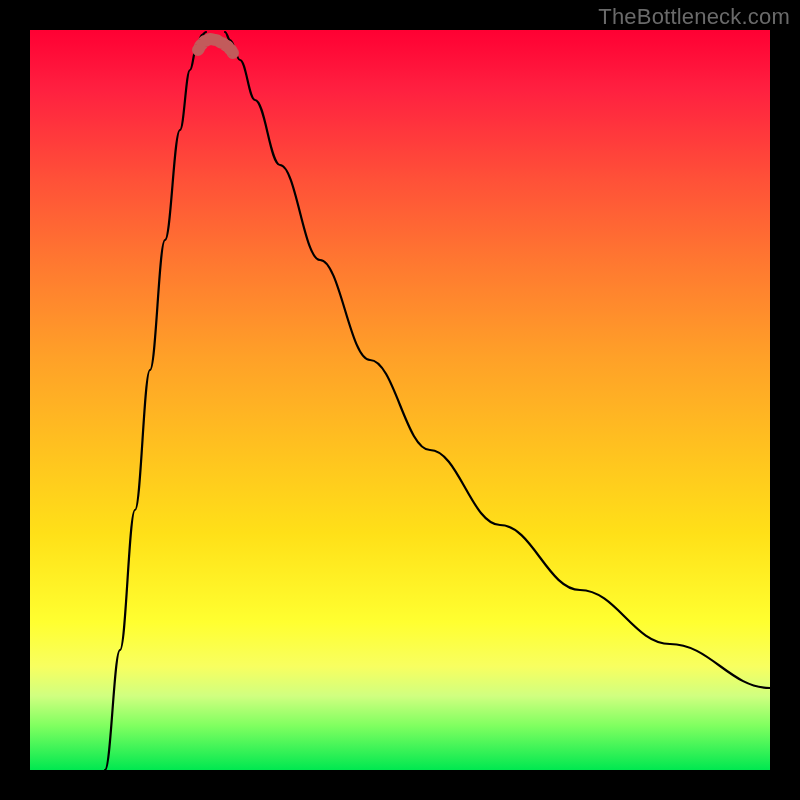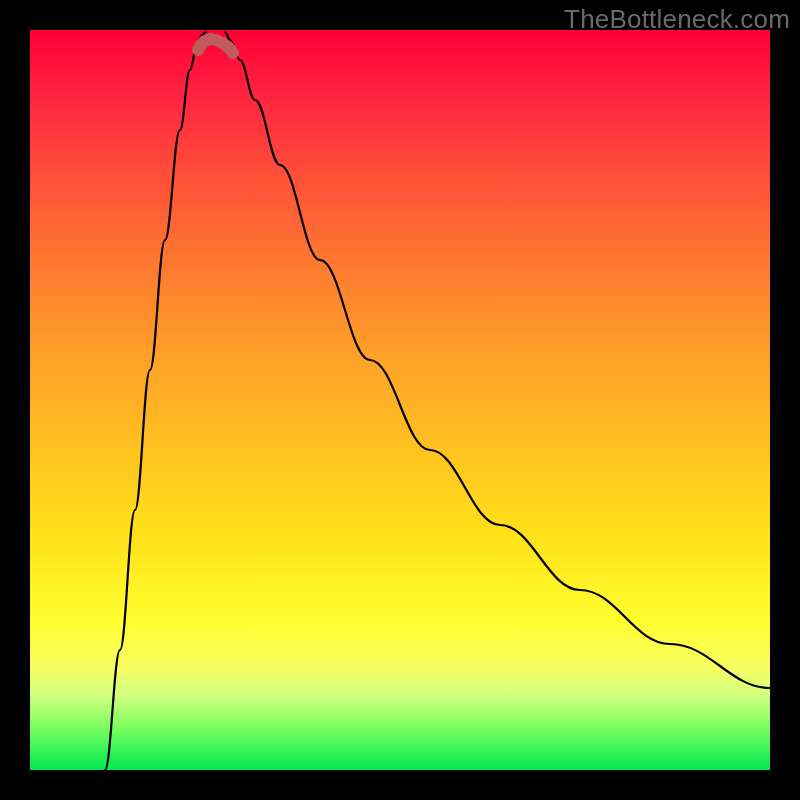--- a/index.html
+++ b/index.html
@@ -31,21 +31,21 @@
       #D0FF80 90%,
       #80FF60 94%,
       #00E850 100%
     );
   }
   .watermark {
     position: absolute;
     top: 4px;
     right: 10px;
     color: #6a6a6a;
-    font-size: 26px;
+    font-size: 22px;
     font-weight: 500;
     letter-spacing: 0.2px;
     user-select: none;
   }
   svg.curve {
     position: absolute;
     left: 0;
     top: 0;
     width: 740px;
     height: 740px;

